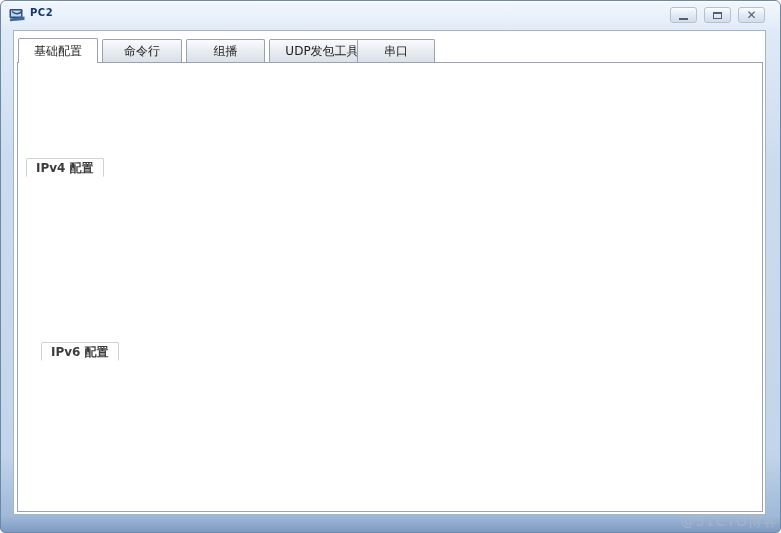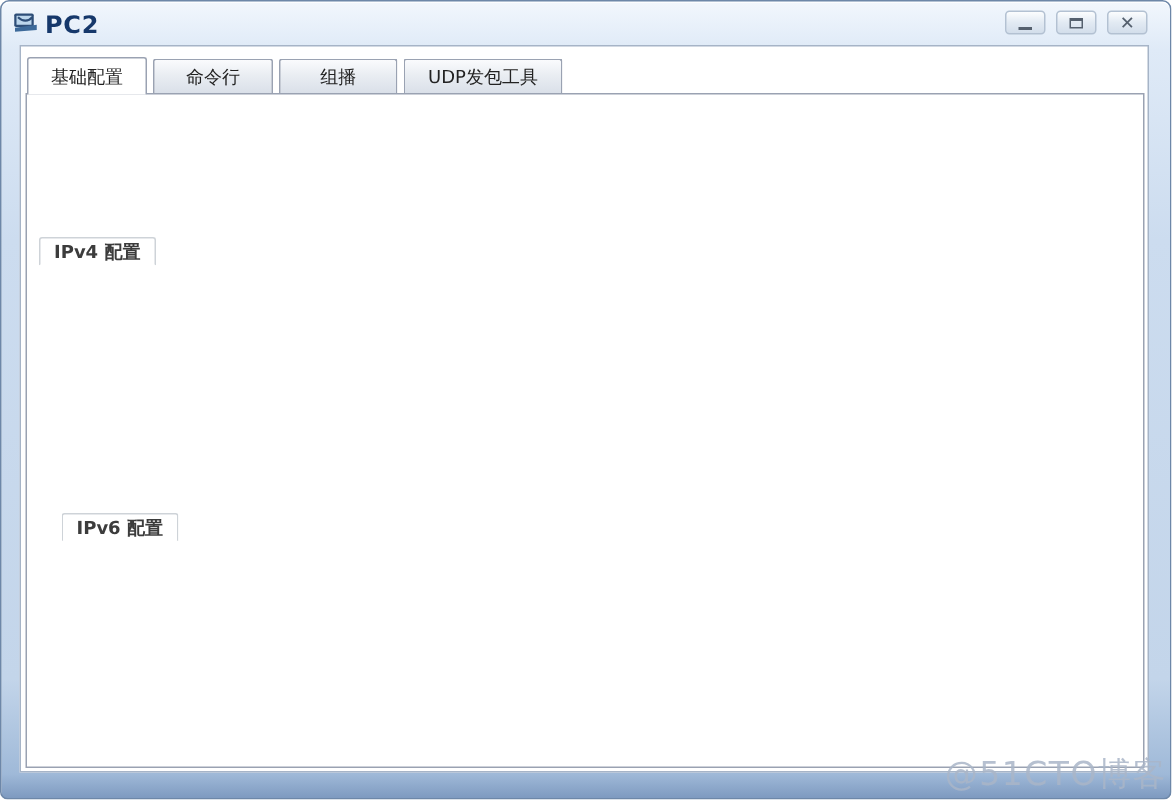--- a/index.html
+++ b/index.html
@@ -7,21 +7,21 @@
   .win { position:relative; width:781px; height:533px; overflow:hidden; }
 
   
   .frame { position:absolute; inset:0; border-radius:6px 6px 5px 5px;
     background:linear-gradient(180deg,#f2f7fd 0%,#dfeaf7 6%,#ccdcef 30%,#c3d5ea 85%,#9fb9d8 97%,#7e9ac0 100%);
     border:1px solid #6d87a8; box-shadow:inset 0 1px 0 rgba(255,255,255,.8); }
 
   
   .titlebar { position:absolute; left:0; top:0; width:100%; height:30px; }
   .app-icon { position:absolute; left:8px; top:6px; width:18px; height:18px; }
-  .title-text { position:absolute; left:30px; top:7px; font-size:16px; font-weight:bold; color:#16386b; letter-spacing:.5px; }
+  .title-text { position:absolute; left:30px; top:7px; font-size:10px; font-weight:bold; color:#16386b; letter-spacing:.5px; }
   .winbtn { position:absolute; top:7px; width:27px; height:16px; border:1px solid #b3c1d2; border-radius:3px;
     background:linear-gradient(180deg,#fcfdfe,#e2eaf3 50%,#d3deeb); color:#55606e; font-size:10px;
     display:flex; align-items:center; justify-content:center; cursor:pointer; }
   .winbtn.min span { display:block; width:9px; height:2px; background:#55606e; margin-top:8px; }
   .winbtn.max span { display:block; width:9px; height:7px; border:1px solid #55606e; border-top:2px solid #55606e; }
   .winbtn.close span { font-size:12px; font-weight:bold; line-height:1; }
 
   
   .client { position:absolute; left:13px; top:30px; width:753px; height:485px; background:#ffffff; border:1px solid #a6b4c7; }
 
@@ -51,21 +51,21 @@
   
   .ipbox { position:absolute; height:23px; background:#fff; border:1px solid #70757c; display:flex;
     align-items:center; font-size:12px; color:#1a1a1a; padding:0 8px; cursor:text; }
   .ipbox .octet { flex:1; text-align:center; }
   .ipbox .dot { width:8px; text-align:center; color:#1a1a1a; }
 
   .applybtn { position:absolute; left:668px; top:481px; width:76px; height:25px; border:1px solid #9dabbc; border-radius:3px;
     background:linear-gradient(180deg,#fdfdfe,#eef1f5 45%,#dde3ea); font-size:12px; color:#222; cursor:pointer;
     font-family:"DejaVu Sans","Liberation Sans",sans-serif; }
 
-  .watermark { position:absolute; right:3px; bottom:2px; font-size:22px; color:#aab6c8; opacity:.85;
+  .watermark { position:absolute; right:3px; bottom:2px; font-size:14px; color:#aab6c8; opacity:.85;
     letter-spacing:1px; z-index:9; }
 </style>
 </head>
 <body>
 
 <div class="win">
   <div class="frame"></div>
 
   <div class="titlebar">
     <svg class="app-icon" viewBox="0 0 18 18">
@@ -93,20 +93,23 @@
     </div>
   <div class="tab" style="left:186px; top:39px; width:79px;">
       <span>组播</span>
     </div>
   <div class="tab" style="left:102px; top:39px; width:80px;">
       <span>命令行</span>
     </div>
   <div class="tab" style="left:269px; top:39px; width:106px;">
       <span>UDP发包工具</span>
     </div>
+  <div class="tab" style="left:357px; top:39px; width:78px;">
+      <span>串口</span>
+    </div>
 
   <div class="pane"></div>
 
   <div class="lbl" style="left:48px; top:94px;">主机名:</div>
   <div class="txt" style="left:152px; top:91px; width:531px;"></div>
 
   <div class="lbl" style="left:48px; top:129px;">MAC 地址:</div>
   <div class="txt" style="left:152px; top:126px; width:531px;">54-89-98-50-26-2B</div>
 
   <div class="grouptab" style="left:26px; top:158px;">IPv4 配置</div>

